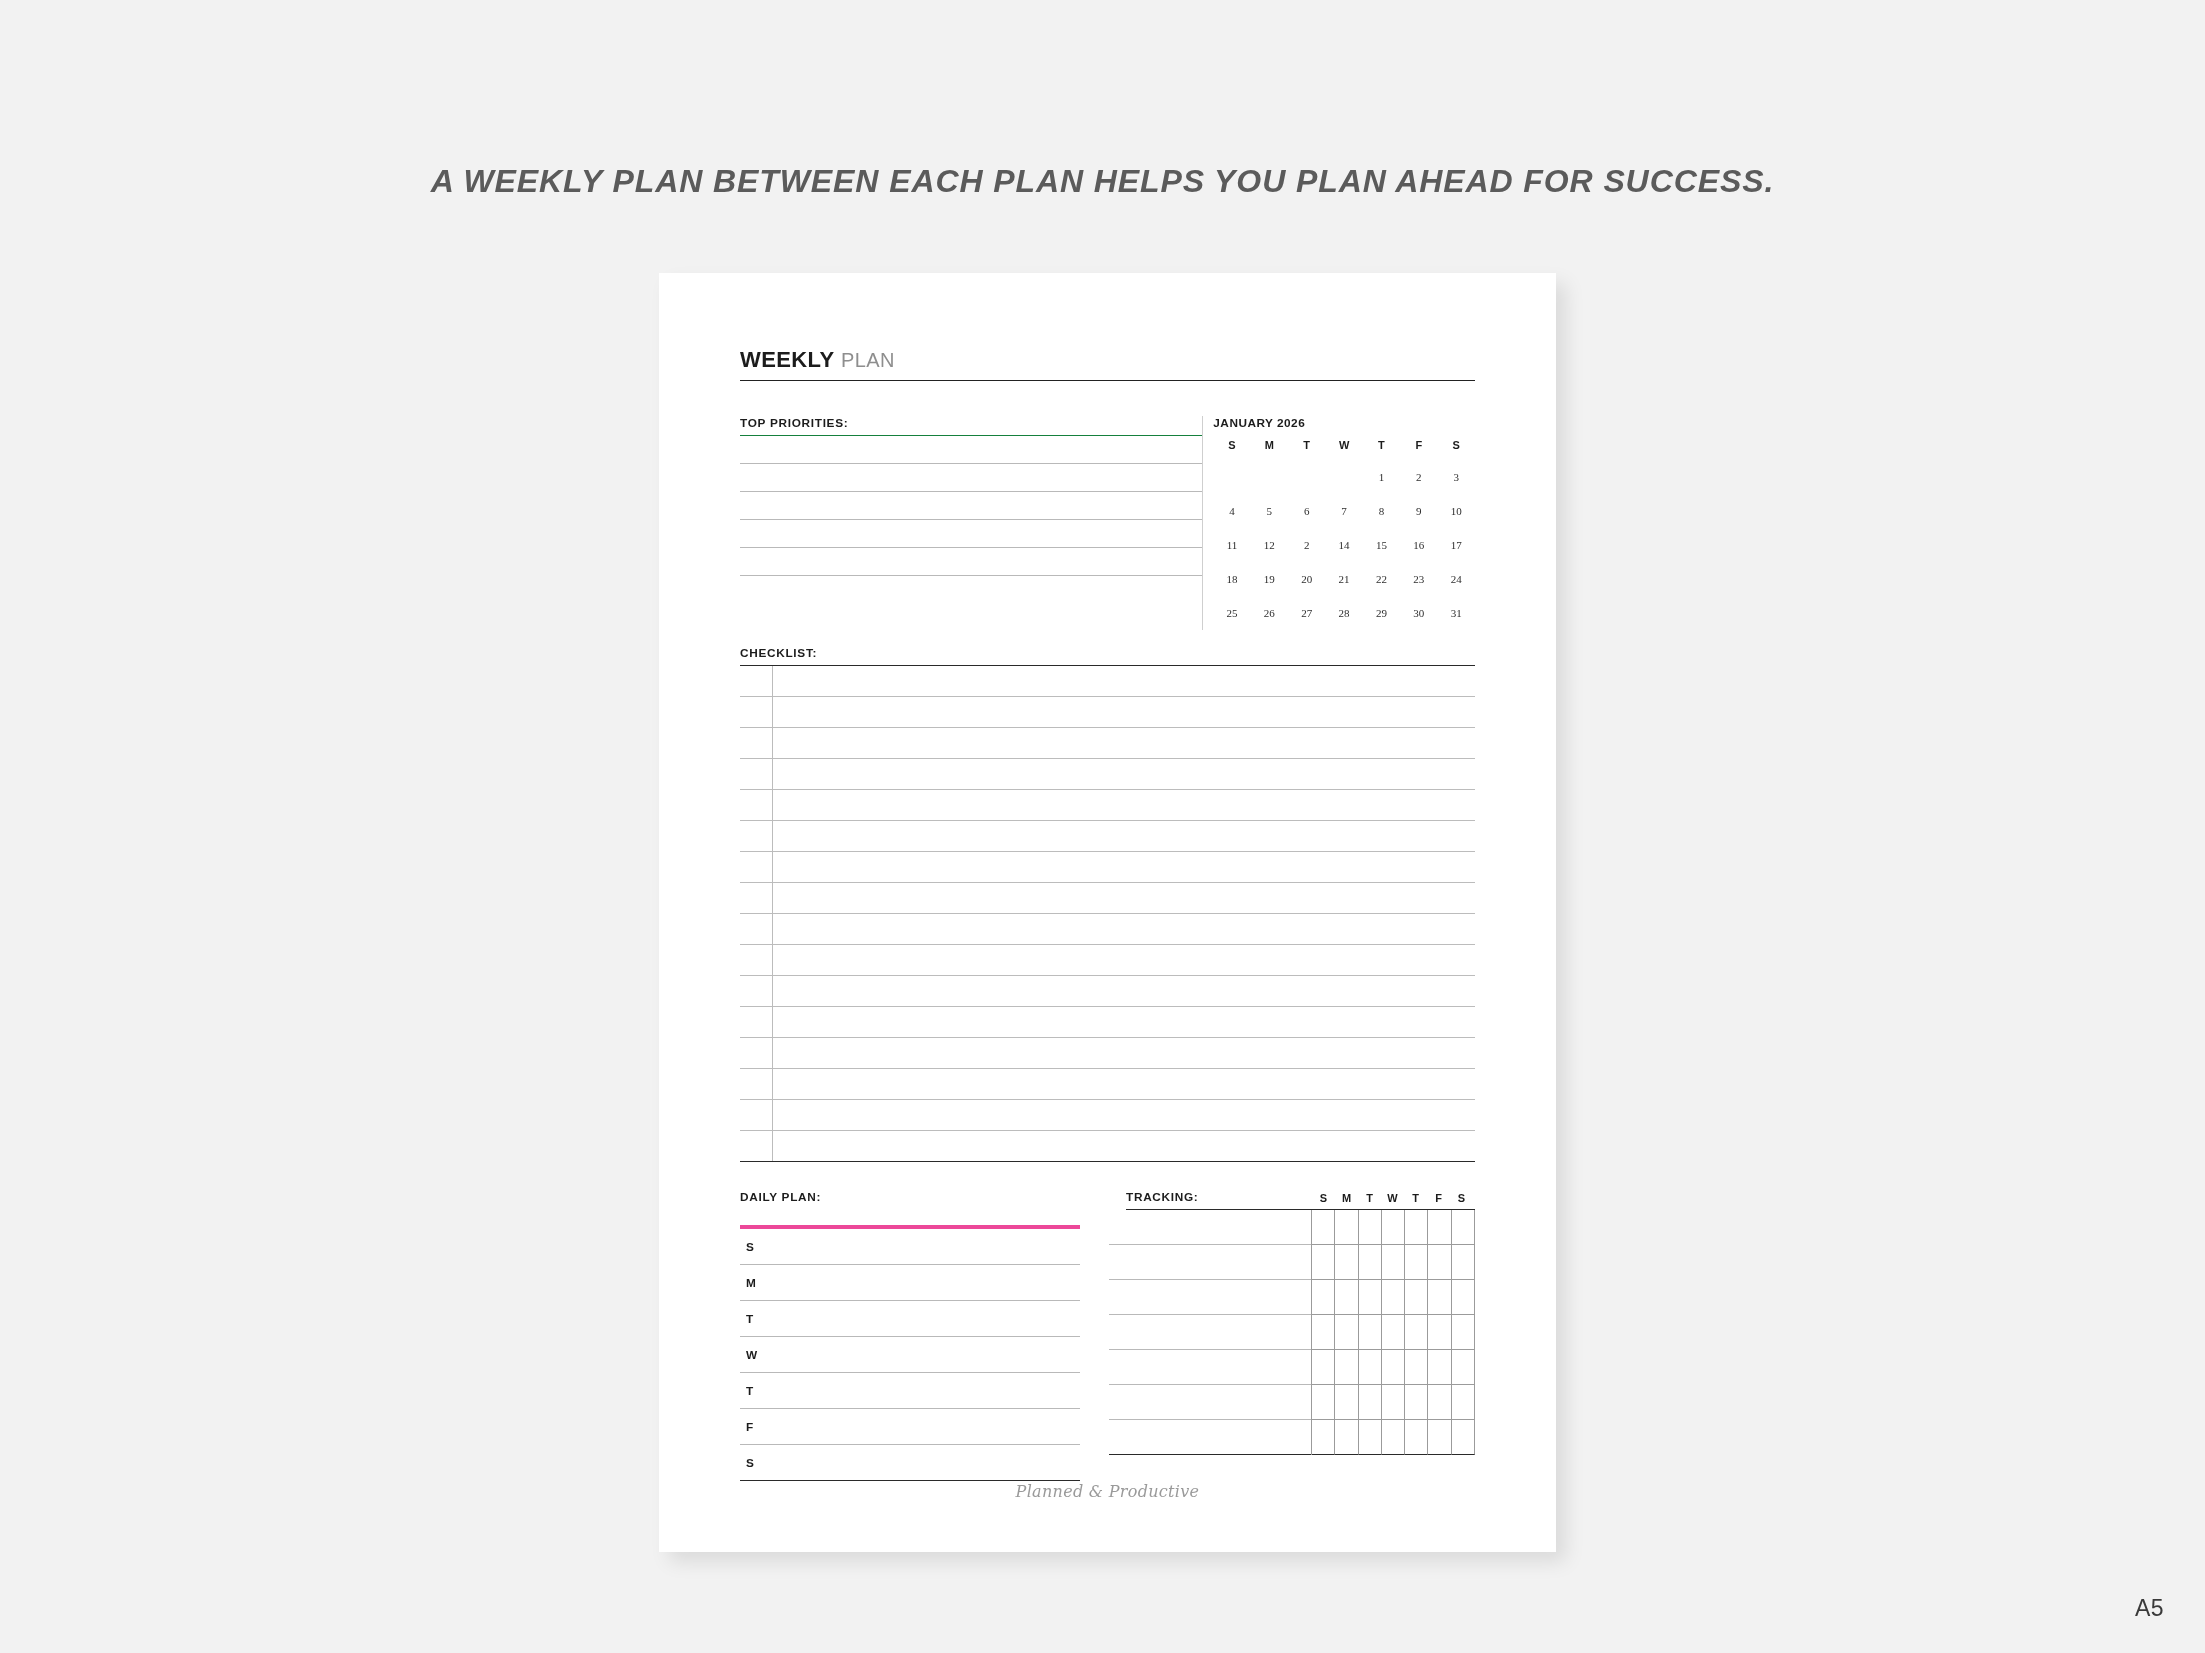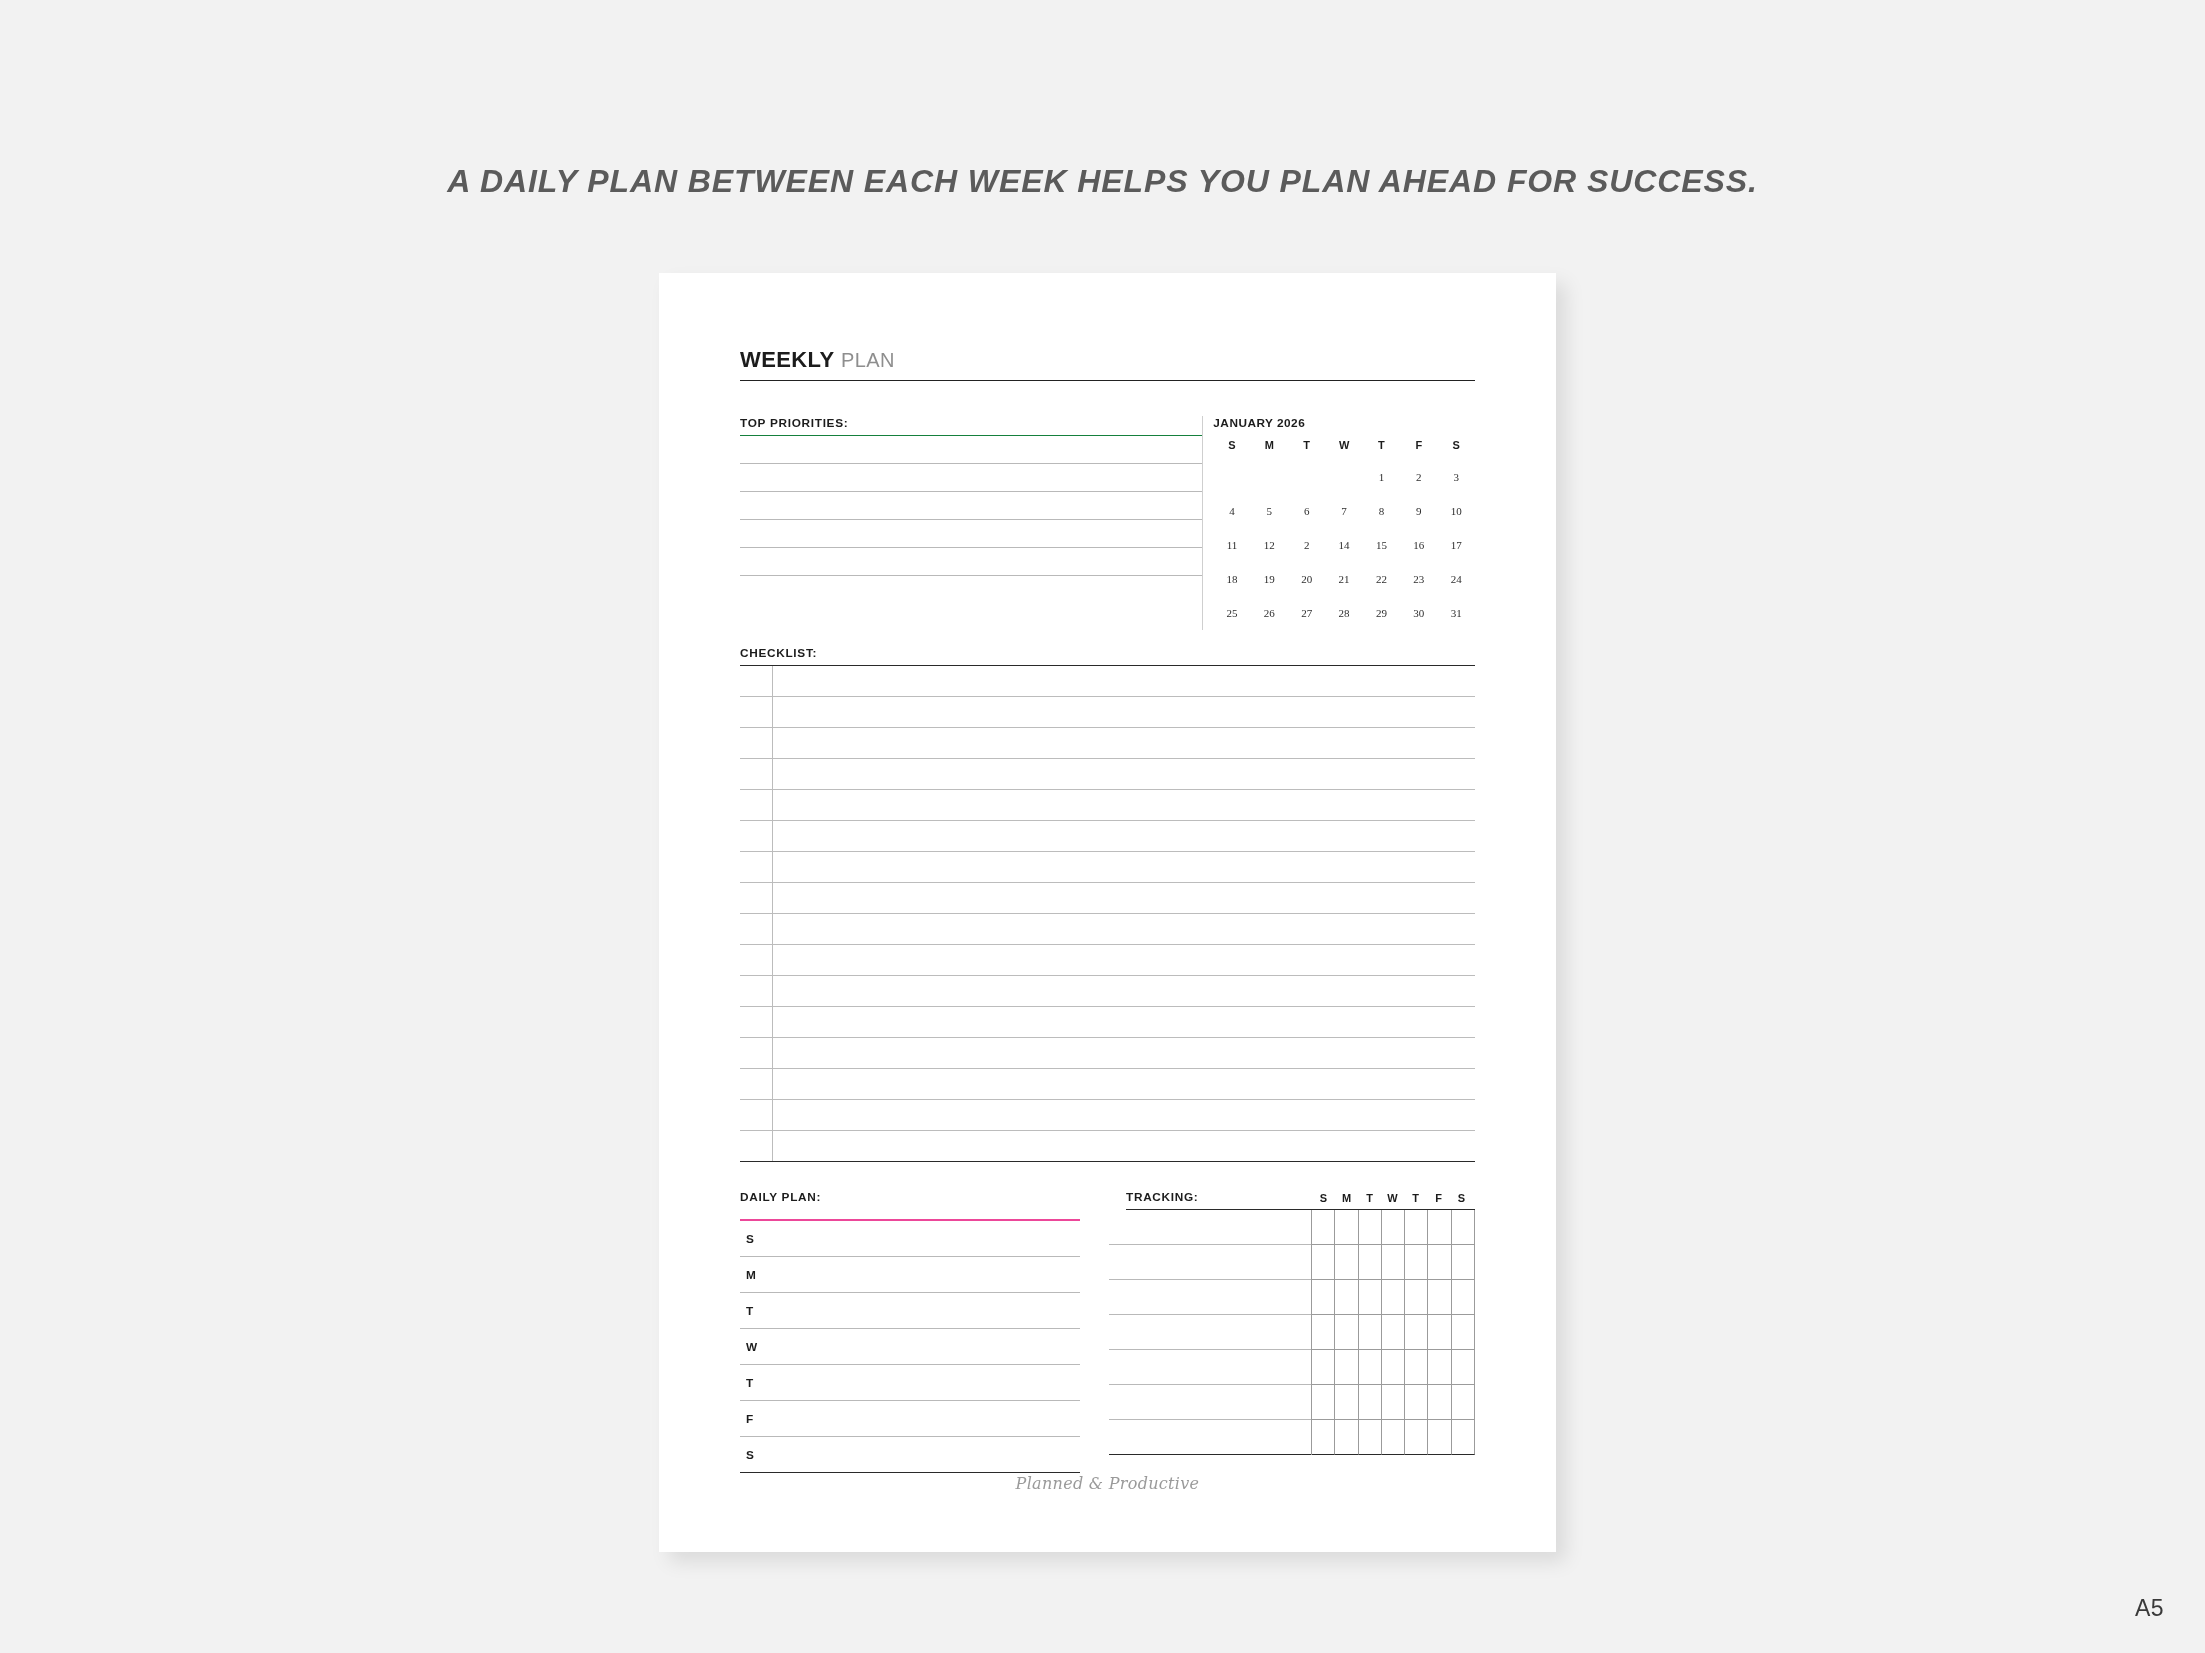--- a/index.html
+++ b/index.html
@@ -161,22 +161,22 @@
 
   
   .bottom-area {
     display: flex;
     margin-top: 28px;
   }
   .daily {
     width: 340px;
   }
   .daily-head {
-    border-bottom: 2px solid #ec4899;
-    padding-bottom: 15px;
+    border-bottom: 4px solid #ec4899;
+    padding-bottom: 21px;
   }
   .daily-row {
     height: 35px;
     border-bottom: 0.7px solid #b9b9b9;
     display: flex;
     align-items: center;
   }
   .daily-row:last-child {
     border-bottom: 1px solid #2a2a2a;
   }
@@ -259,21 +259,21 @@
     right: 41px;
     bottom: 32px;
     font-size: 23px;
     color: #3a3a3a;
     letter-spacing: 0.4px;
   }
 </style>
 </head>
 <body>
 
-<div class="headline">A DAILY PLAN BETWEEN EACH WEEK HELPS YOU PLAN AHEAD FOR SUCCESS.</div>
+<div class="headline">A WEEKLY PLAN BETWEEN EACH PLAN HELPS YOU PLAN AHEAD FOR SUCCESS.</div>
 
 <div class="sheet">
   <div class="inner">
 
     <div class="title-row">
       <span class="title-bold">WEEKLY</span>
       <span class="title-light">PLAN</span>
     </div>
 
     <div class="top-area">

